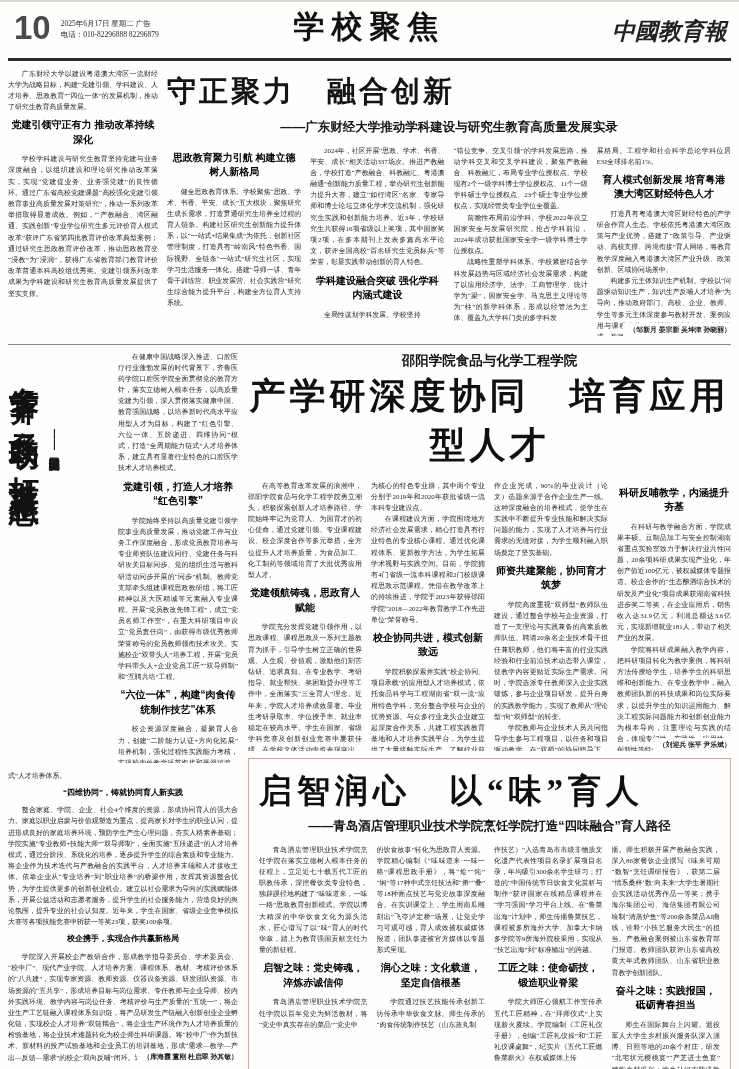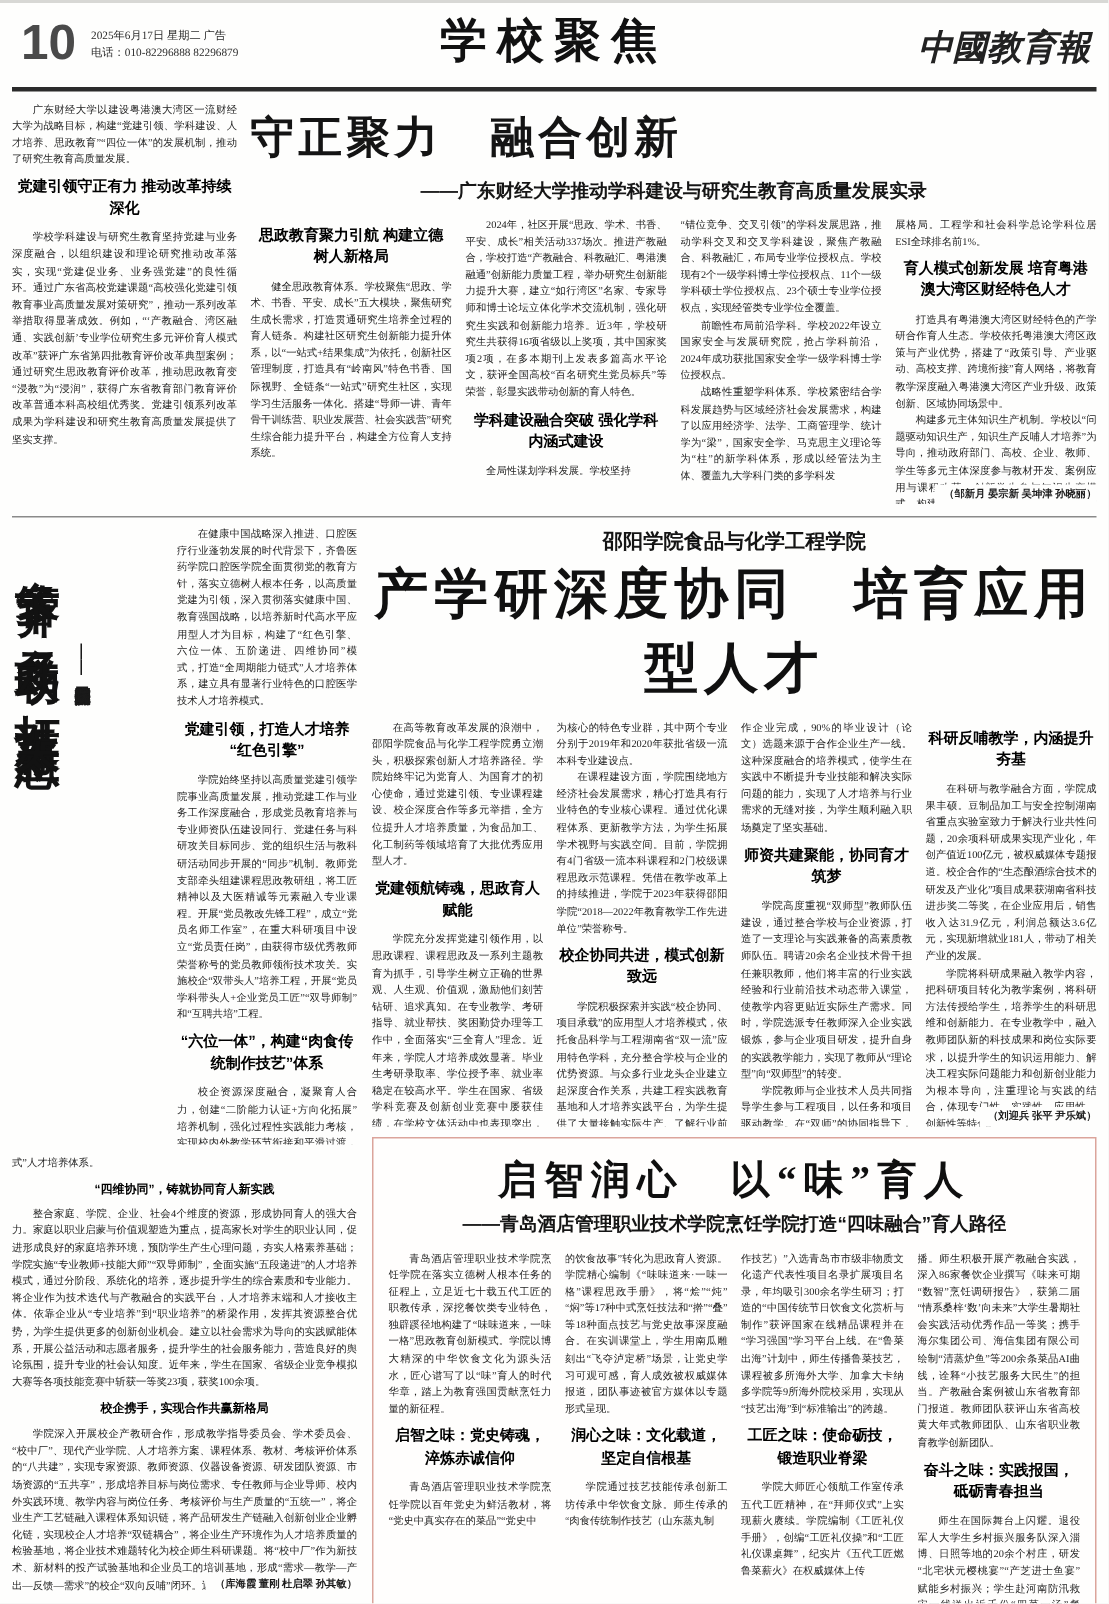--- a/index.html
+++ b/index.html
@@ -51,21 +51,21 @@
   .right-stack{flex:1;display:flex;flex-direction:column;}
   
   .art-mid{height:400px;display:flex;flex-direction:column;}
   .kicker{text-align:center;font-size:13.5px;font-weight:700;margin:1px 0 0;color:#141414;}
   .mid-head{text-align:center;font-size:36px;font-weight:800;letter-spacing:4px;
        margin:2px 0 10px;color:#101010;font-family:"Liberation Serif",serif;}
   .art-mid .cols{flex:1;overflow:hidden;}
   
   .art-red{flex:1;margin-top:7px;border:1.5px solid #dba49b;padding:8px 10px 6px;
        display:flex;flex-direction:column;box-sizing:border-box;background:#fffefd;}
-  .red-head{text-align:center;font-size:26px;font-weight:800;letter-spacing:5px;
+  .red-head{font-size:33px;font-weight:800;letter-spacing:5px;
        margin:2px 0 4px;color:#0f0f0f;font-family:"Liberation Serif",serif;}
   .red-sub{font-family:"Liberation Sans",sans-serif;text-align:center;font-size:12.5px;
        font-weight:700;margin:0 0 9px;color:#151515;}
   .art-red .cols{flex:1;overflow:hidden;}
 </style>
 </head>
 <body>
 
 <div class="page">
 

